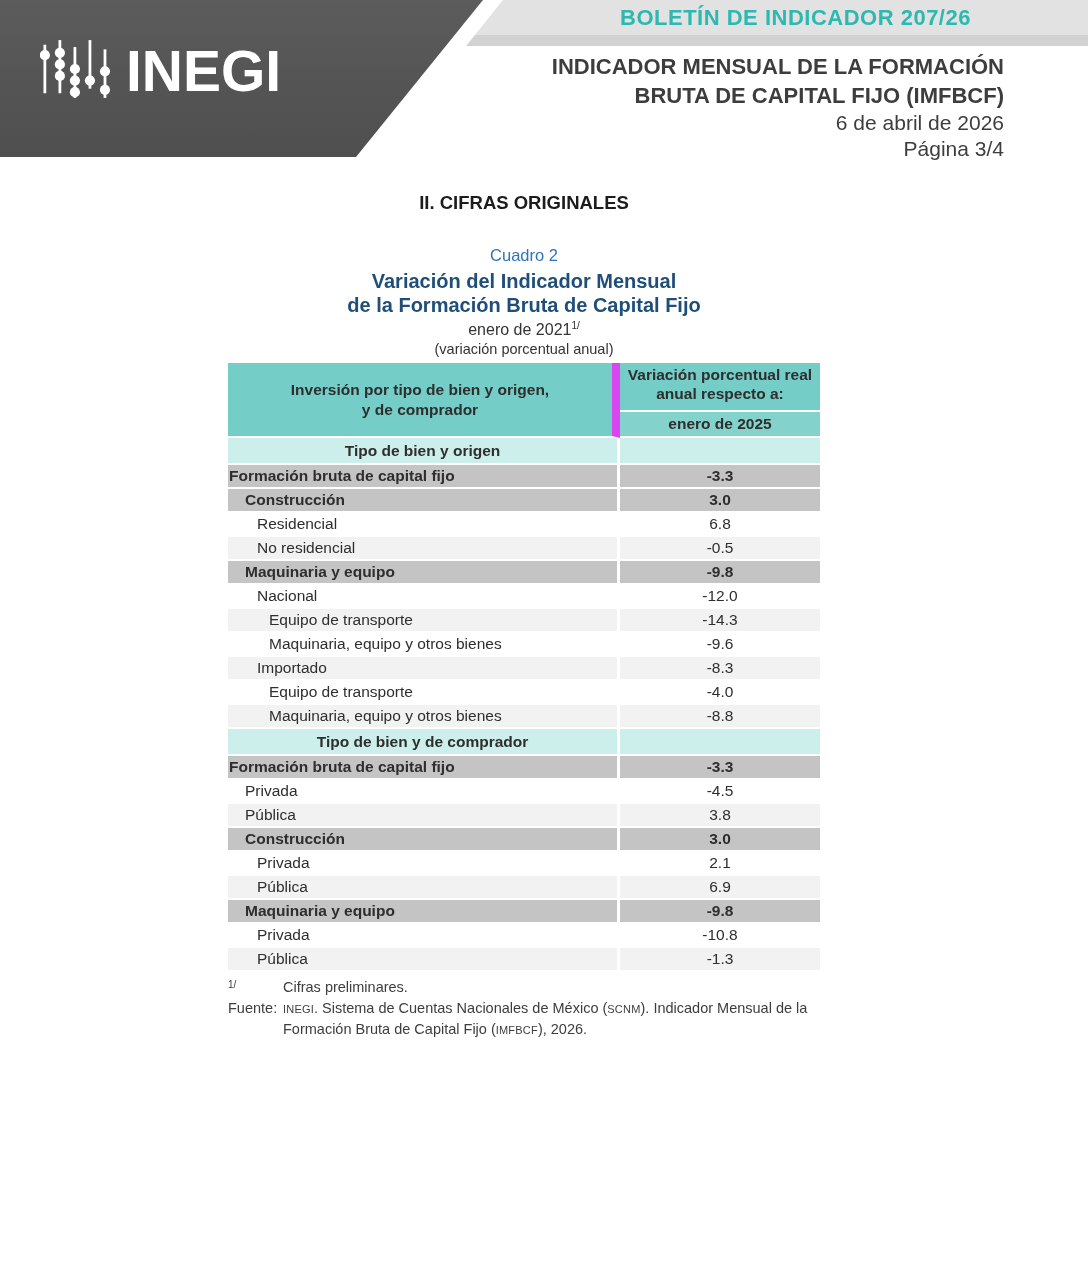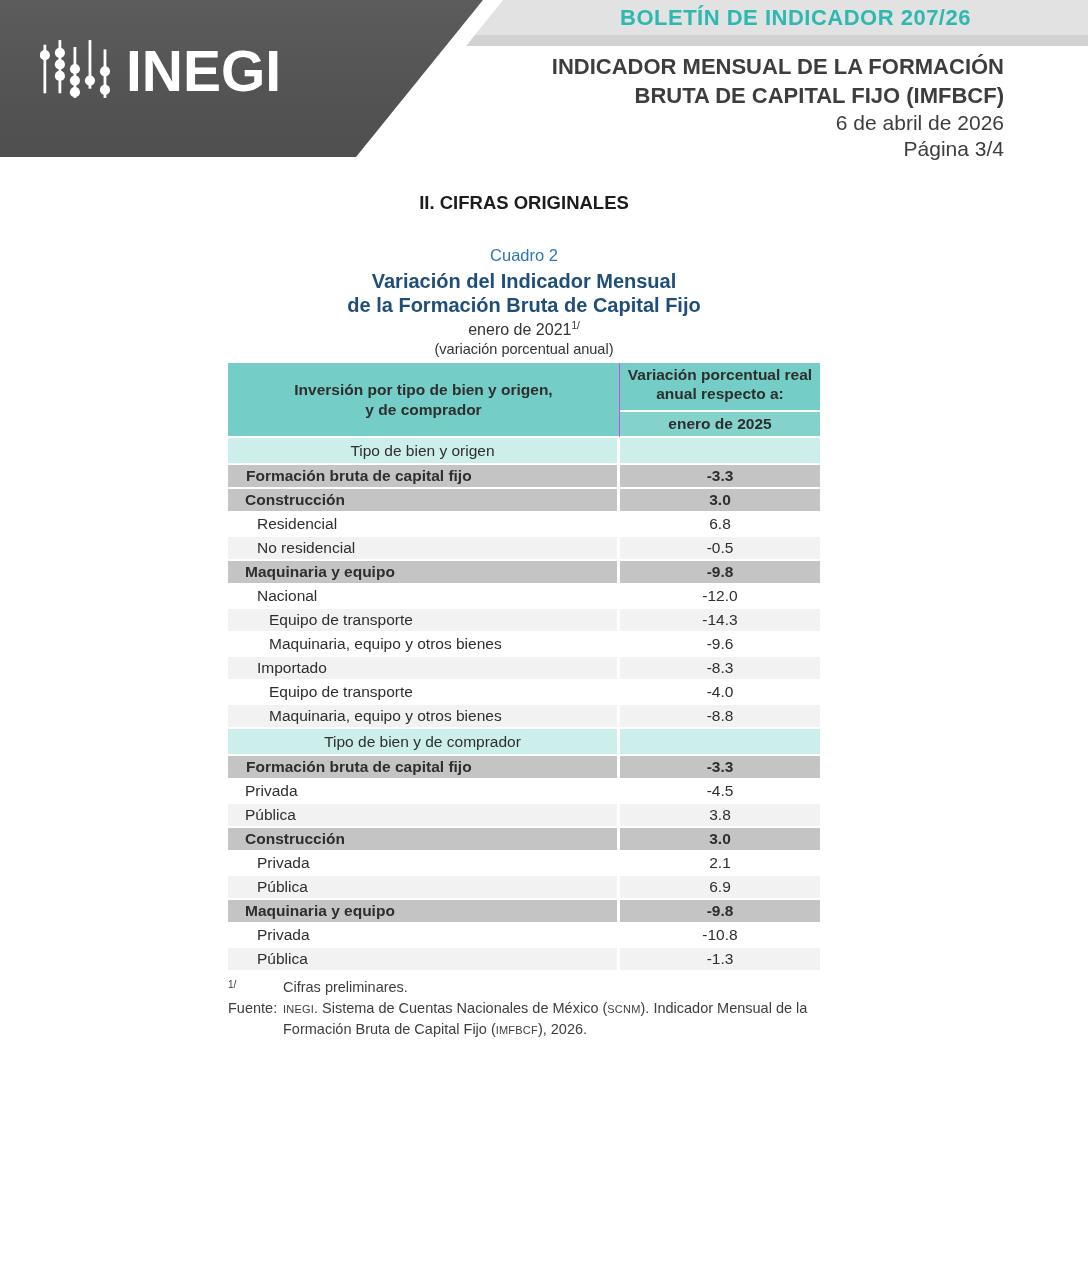--- a/index.html
+++ b/index.html
@@ -43,31 +43,31 @@
   .tbl-title{margin-top:4px;text-align:center;font-size:20px;font-weight:bold;color:var(--navy);line-height:24px;}
   .period{margin-top:3px;text-align:center;font-size:16px;color:#333;}
   .period sup{font-size:10px;}
   .subtitle{text-align:center;font-size:14.5px;color:#333;margin-top:2px;}
 
   
   table{margin-top:6px;border-collapse:separate;border-spacing:0;width:592px;table-layout:fixed;}
   col.c1{width:392px;} col.c2{width:200px;}
   th,td{border-bottom:2px solid #fff;font-size:15.5px;color:#2e2e2e;}
   th{background:var(--teal-header);font-weight:bold;vertical-align:middle;}
-  .h-col1{border-right:1px solid #d946ef;height:71px;text-align:center;line-height:20px;}
+  .h-col1{border-right:8px solid #d946ef;height:71px;text-align:center;line-height:20px;}
   .h-main{height:43px;text-align:center;line-height:19px;padding:2px 4px 7px;}
   .h-sub{height:26px;text-align:center;background:var(--teal-subheader);}
   td.lbl{border-right:3px solid #fff;height:24px;vertical-align:middle;}
   td.val{text-align:center;vertical-align:middle;}
-  tr.row-section td{background:var(--section-row);height:27px;}
+  tr.row-section td{background:var(--section-row);height:27px;font-weight:bold;}
   tr.row-section td.lbl{text-align:center;font-size:15.5px;}
   tr.row-strong td{background:var(--strong-row);font-weight:bold;}
   tr.row-alt td{background:var(--alt-row);}
   tr.row-white td{background:#ffffff;}
-  .ind-0{padding-left:18px;} .ind-1{padding-left:17px;}
+  .ind-0{padding-left:1px;} .ind-1{padding-left:17px;}
   .ind-2{padding-left:29px;} .ind-3{padding-left:41px;}
 
   
   .notes{margin-top:5px;font-size:14.5px;color:#3d3d3d;line-height:20px;}
   .note-line .mk{display:inline-block;width:55px;font-size:10px;vertical-align:top;line-height:14px;padding-top:1px;}
   .src{position:relative;padding-left:55px;margin-top:1px;}
   .src .lab{position:absolute;left:0;top:0;}
   .sc{font-size:11px;letter-spacing:.2px;}
 </style>
 </head>

